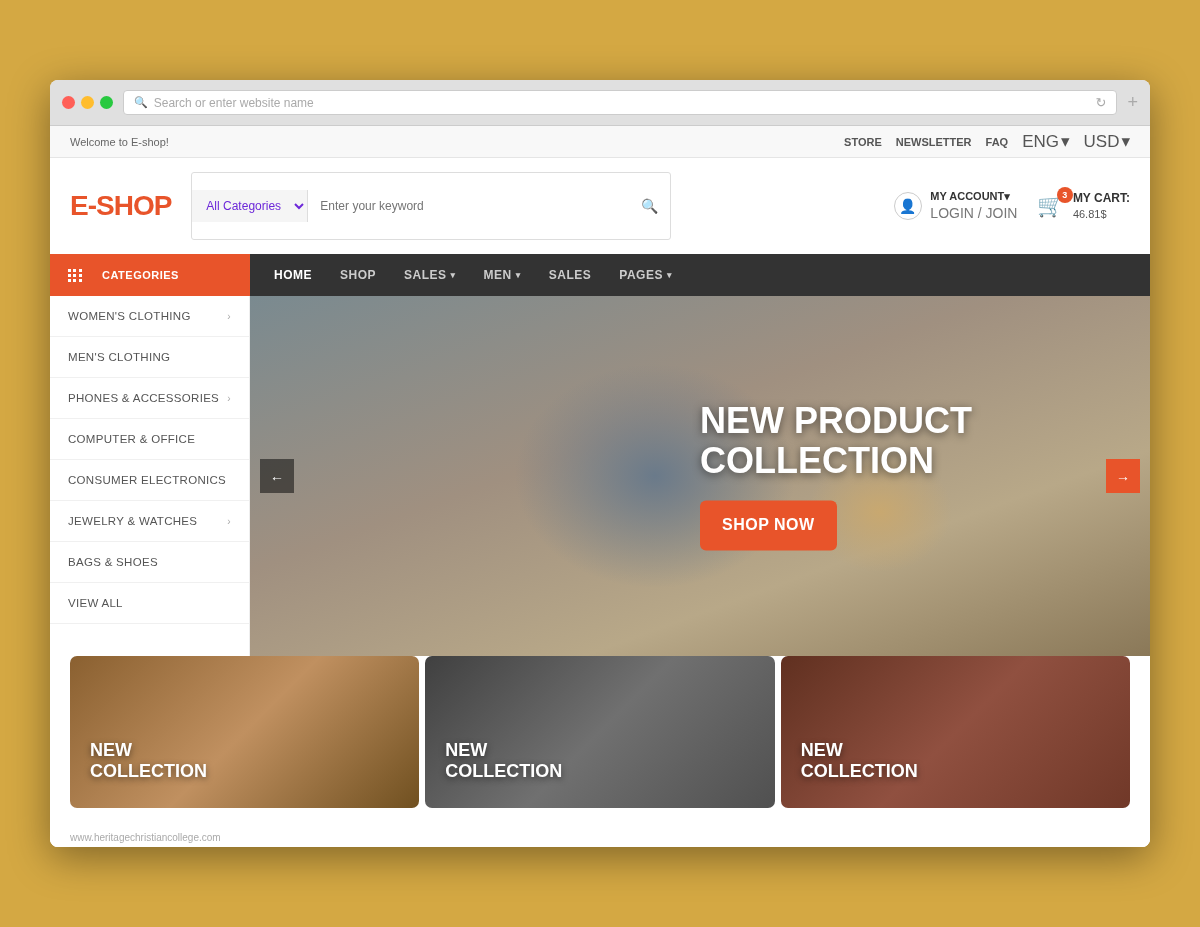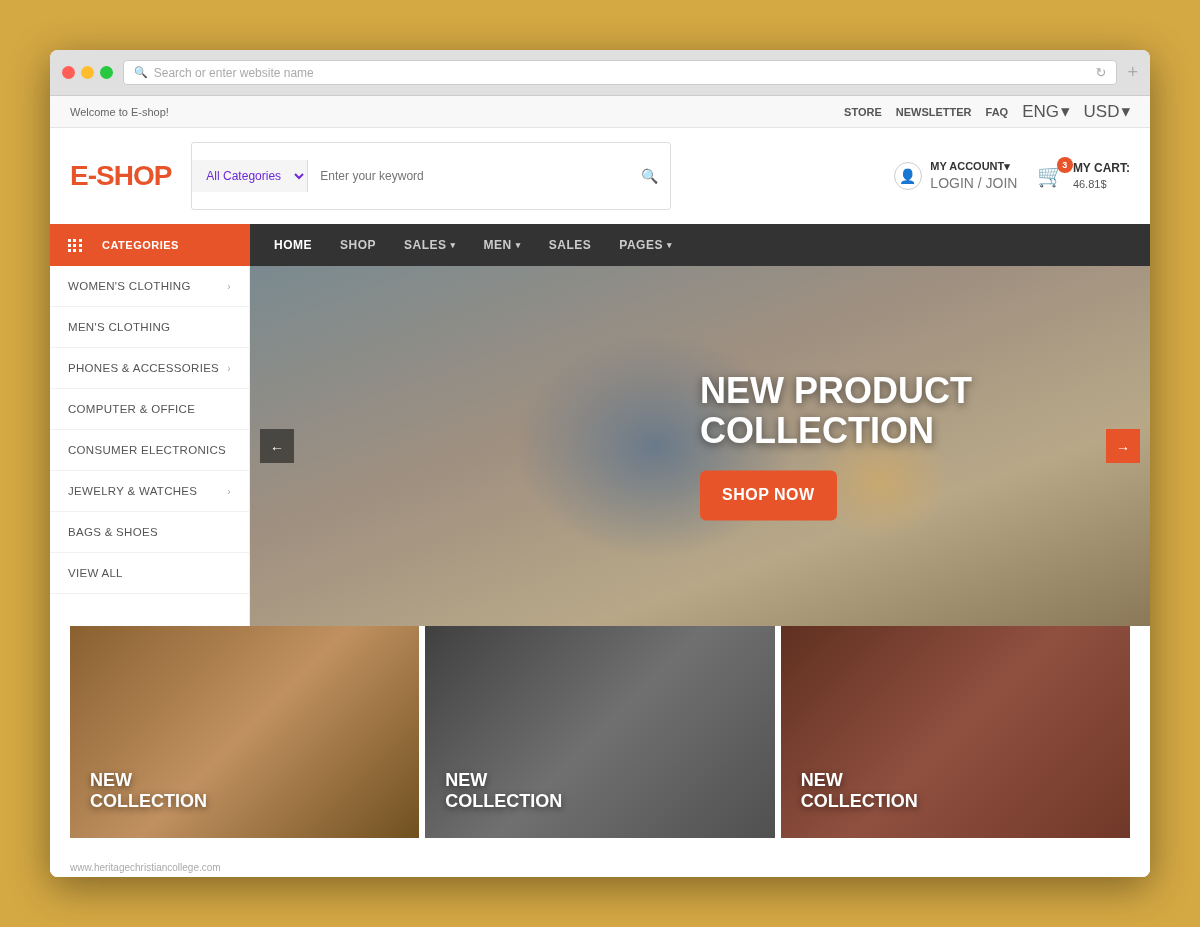--- a/index.html
+++ b/index.html
@@ -359,25 +359,25 @@
     
     .promo-section {
       display: flex;
       gap: 0;
       padding: 0 20px 20px 20px;
       background: white;
       gap: 6px;
     }
     .promo-card {
       flex: 1;
-      height: 212px;
+      height: 152px;
       background: #aaa;
       position: relative;
       overflow: hidden;
-      border-radius: 0;
+      border-radius: 7px;
       cursor: pointer;
       padding-left: 45px;
     }
     .promo-card-1 {
       background: linear-gradient(135deg, #8a6030 0%, #c09060 50%, #705020 100%);
     }
     .promo-card-2 {
       background: linear-gradient(135deg, #404040 0%, #707070 50%, #505050 100%);
     }
     .promo-card-3 {

